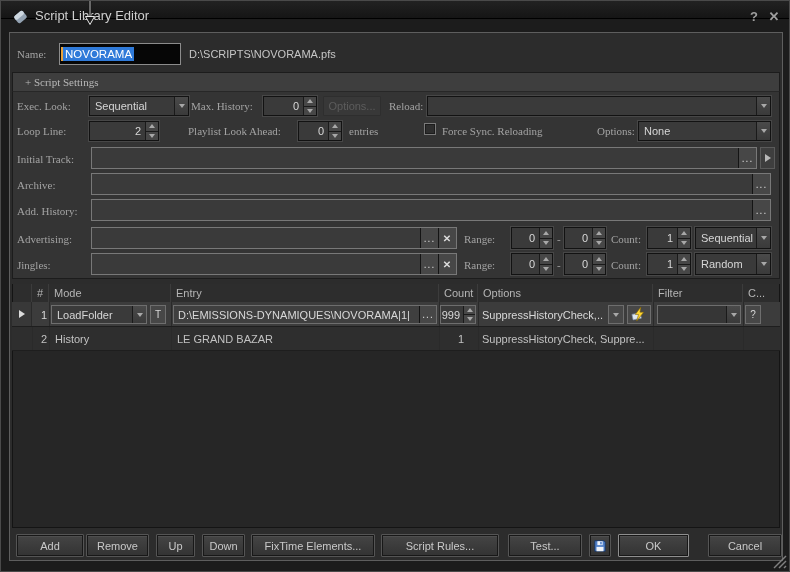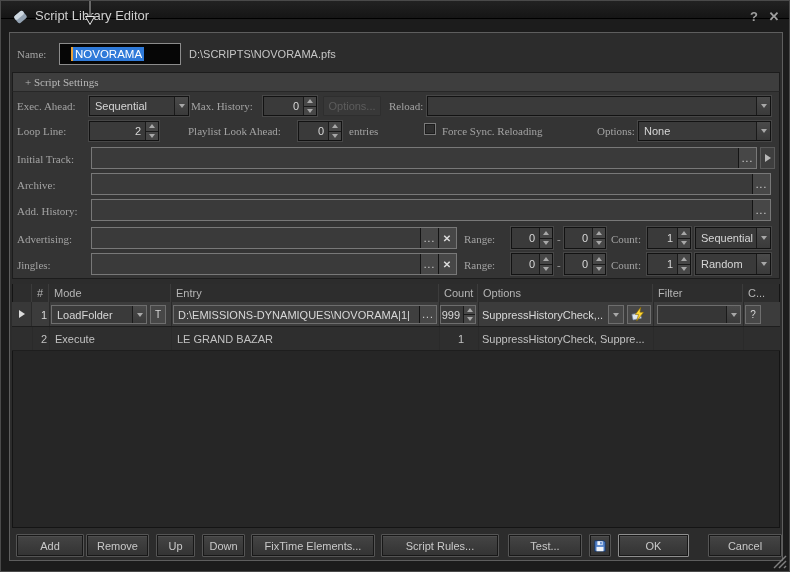--- a/index.html
+++ b/index.html
@@ -10,21 +10,21 @@
   .titlebar{left:0;top:0;width:100%;height:18px;background:linear-gradient(#222,#151515);
             border-bottom:1px solid #000;}
   .title{left:34px;top:7px;font-size:13px;color:#cfcfcf;white-space:nowrap;}
   .tb-btn{top:6px;width:18px;height:18px;color:#9f9f9f;font-size:13px;font-weight:bold;
           display:flex;align-items:center;justify-content:center;}
   .content{left:8px;top:31px;width:774px;height:529px;background:#2c2c2c;border:1px solid #5e5e5e;}
   .lbl{font-size:11px;color:#a3a3a3;white-space:nowrap;line-height:12px;font-family:Liberation Serif, serif;}
   .val{font-size:11px;color:#d8d8d8;white-space:nowrap;}
   
   .tfield{background:#3a3a3a;border:1px solid #787878;}
-  .nameinput{background:#060606;border:1px solid #8c8c8c;display:flex;align-items:center;padding-left:11px;}
+  .nameinput{background:#060606;border:1px solid #8c8c8c;display:flex;align-items:center;padding-left:1px;}
   .caret{position:relative;width:2px;height:14px;background:var(--accent_caret,#e8a33d);flex:0 0 2px;}
   .sel{position:relative;background:var(--selection,#2f7ad9);color:#fff;font-size:11.5px;padding:1px 2px;white-space:nowrap;}
   
   .combo{background:#3a3a3a;border:1px solid #121212;box-shadow:0 0 0 1px #474747;}
   .combo .cval{left:5px;top:50%;transform:translateY(-50%);font-size:11px;color:#d6d6d6;
                white-space:nowrap;overflow:hidden;}
   .arrowbox{right:0;top:0;bottom:0;width:14px;background:linear-gradient(#4a4a4a,#3a3a3a);
             border-left:1px solid #1a1a1a;display:flex;align-items:center;justify-content:center;}
   .tri-dn{position:relative;width:0;height:0;border-left:3.5px solid transparent;
           border-right:3.5px solid transparent;border-top:4px solid #a8a8a8;}
@@ -91,21 +91,21 @@
   <div class="nameinput" style="left:58px;top:42px;width:122px;height:22px">
     <span class="caret"></span>
     <span class="sel">NOVORAMA</span>
   </div>
   <span class="val" style="left:188px;top:47px;color:#c6c6c6">D:\SCRIPTS\NOVORAMA.pfs</span>
 
   <div class="group"></div>
   <div class="gheader"></div>
   <span class="lbl" style="left:24px;top:75px;color:#b8b8b8">+ Script Settings</span>
 
-  <span class="lbl" style="left:16px;top:99px">Exec. Ahead:</span>
+  <span class="lbl" style="left:16px;top:99px">Exec. Look:</span>
   <div class="combo" style="left:88px;top:95px;width:100px;height:20px">
     <span class="cval">Sequential</span>
     <div class="arrowbox">
         <i class="tri-dn"></i>
       </div>
   </div>
   <span class="lbl" style="left:190px;top:99px">Max. History:</span>
   <div class="spin" style="left:262px;top:95px;width:54px;height:20px">
     <span class="sval" style="right:17px">0</span>
     <div class="spinbtns">
@@ -343,21 +343,21 @@
 
   <div class="row2">
     <div class="cellsep" style="left:20px"></div>
     <div class="cellsep" style="left:37px"></div>
     <div class="cellsep" style="left:159px"></div>
     <div class="cellsep" style="left:427px"></div>
     <div class="cellsep" style="left:466px"></div>
     <div class="cellsep" style="left:641px"></div>
     <div class="cellsep" style="left:731px"></div>
     <span class="val" style="left:22px;top:6px;width:13px;text-align:right;color:#c2c2c2">2</span>
-    <span class="val" style="left:43px;top:6px;color:#c2c2c2">Execute</span>
+    <span class="val" style="left:43px;top:6px;color:#c2c2c2">History</span>
     <span class="val" style="left:165px;top:6px;color:#c2c2c2">LE GRAND BAZAR</span>
     <span class="val" style="left:430px;top:6px;width:22px;text-align:right;color:#c2c2c2">1</span>
     <span class="val" style="left:470px;top:6px;width:168px;overflow:hidden;color:#c2c2c2">SuppressHistoryCheck, Suppre...</span>
   </div>
 
   <div class="btn" style="left:15px;top:533px;width:68px;height:23px">Add</div>
   <div class="btn" style="left:85px;top:533px;width:63px;height:23px">Remove</div>
   <div class="btn" style="left:155px;top:533px;width:39px;height:23px">Up</div>
   <div class="btn" style="left:201px;top:533px;width:43px;height:23px">Down</div>
   <div class="btn" style="left:380px;top:533px;width:118px;height:23px">Script Rules...</div>

